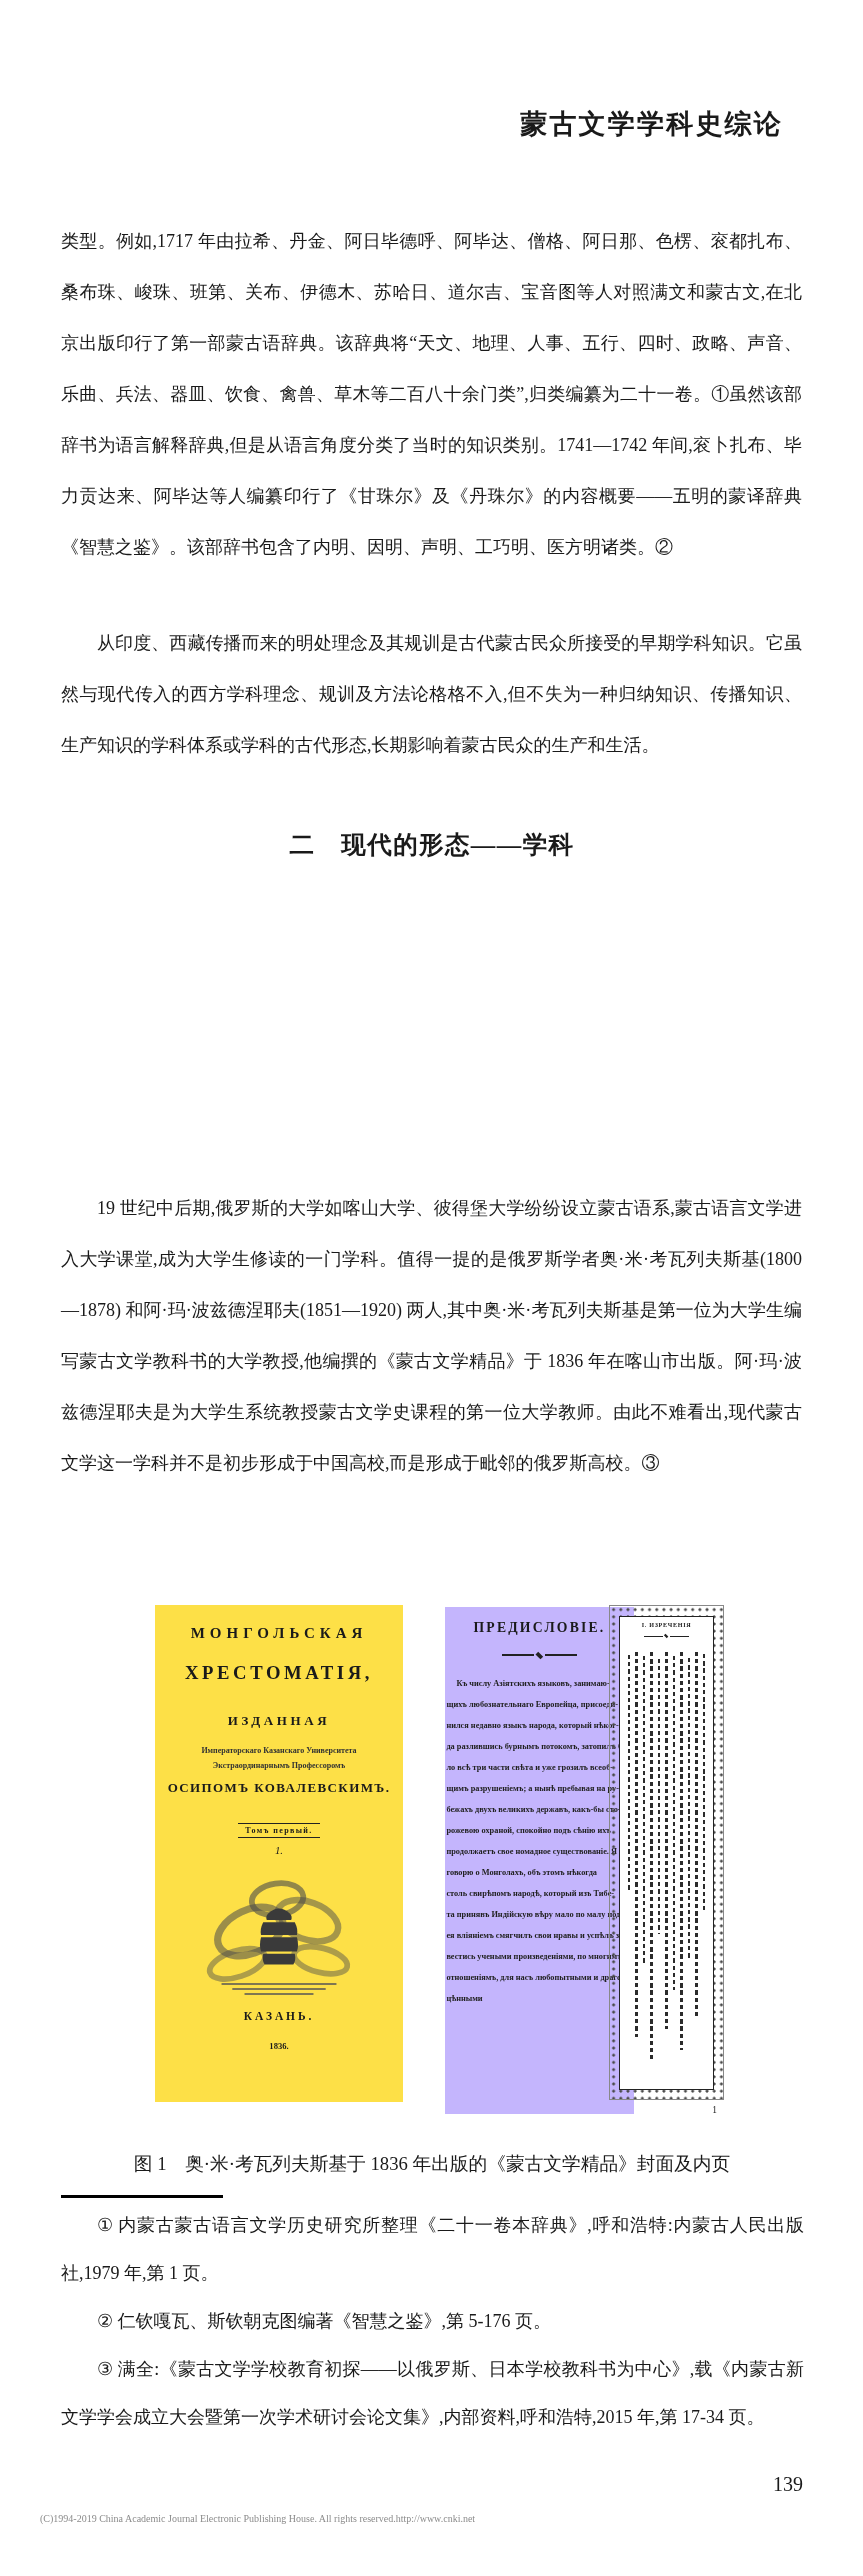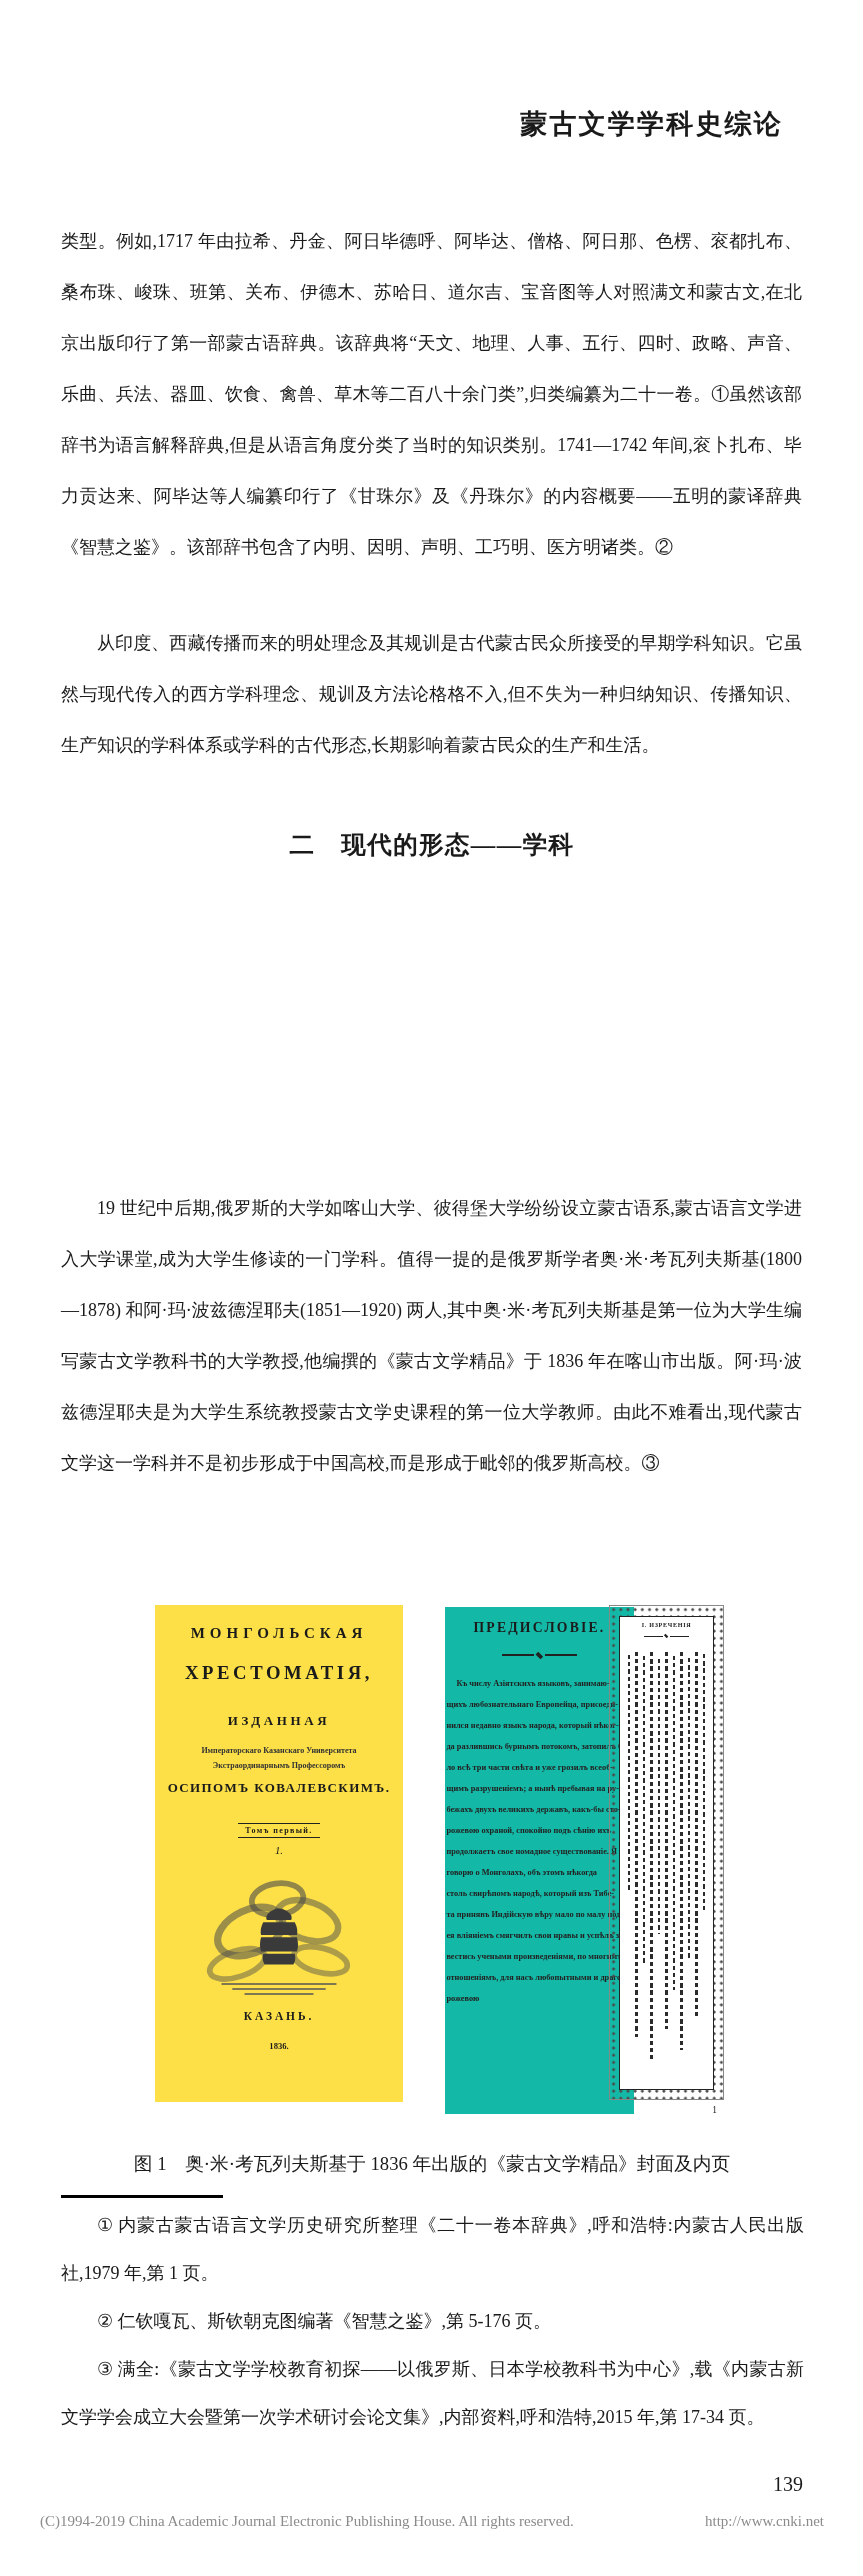--- a/index.html
+++ b/index.html
@@ -29,21 +29,21 @@
   .tp-l4{margin-top:17.3px;font-size:8px;font-weight:bold;color:#333;}
   .tp-l5{margin-top:5.8px;font-size:8px;font-weight:bold;color:#333;}
   .tp-l6{margin-top:10px;font-size:13px;font-weight:bold;letter-spacing:1.4px;}
   .tp-vol{margin-top:27px;font-size:8px;font-weight:bold;letter-spacing:1.4px;
           border-top:1.4px solid #222;border-bottom:1.4px solid #222;padding:2.2px 7.2px;}
   .tp-volnum{margin-top:5.8px;font-size:10.8px;font-style:italic;}
   .tp-vignette{margin-top:7.2px;}
   .tp-city{margin-top:10px;font-size:11.5px;font-weight:bold;letter-spacing:2.9px;}
   .tp-year{margin-top:18.7px;font-size:8.6px;font-weight:bold;}
   
-  .preface-page{position:absolute;left:384px;top:5.8px;width:189px;height:507px;background:#14b8a6;overflow:hidden;}
+  .preface-page{position:absolute;left:384px;top:5.8px;width:189px;height:507px;background:#c4b5fd;overflow:hidden;}
   .pf-heading{margin-top:13px;text-align:center;font-size:13.7px;font-weight:bold;letter-spacing:2.2px;}
   .divider{display:flex;align-items:center;justify-content:center;margin:16px auto 14.4px auto;}
   .divider .bar{height:1.4px;background:#222;width:32px;}
   .divider .diamond{width:6.5px;height:6.5px;background:#222;transform:rotate(45deg) scaleY(.55);margin:0 2.2px;}
   .pf-lines{padding:0 1.4px;}
   .pf-line{font-size:8.3px;font-weight:600;line-height:21px;white-space:nowrap;overflow:hidden;
            text-align:justify;color:#222;}
   .pf-line.pf-indent{text-indent:10px;}
   
   .m-frame-outer{position:absolute;left:548px;top:4.3px;width:115px;height:495px;
@@ -71,22 +71,22 @@
   .m-page-num{position:absolute;left:548px;top:504px;width:108px;text-align:right;font-size:9.4px;}
   
   .fig-caption{position:absolute;top:2151px;left:0;width:100%;text-align:center;font-size:18.7px;margin:0;}
   
   .fn-separator{position:absolute;left:61px;top:2195px;width:162px;height:2.9px;background:#000;}
   .footnotes{position:absolute;left:61px;top:2201px;width:743px;}
   .footnote{font-size:18px;line-height:48px;text-align:justify;text-indent:2em;margin:0;}
   .fn-marker{padding-right:4.3px;}
   
   .page-number{position:absolute;top:2473px;right:61px;font-size:20px;}
-  .cnki-footer{position:absolute;top:2513px;left:40px;right:40px;display:flex;justify-content:space-between;
-               color:#8b8b8b;font-size:15px;}
+  .cnki-footer{position:absolute;top:2513px;left:40px;right:40px;display:flex;
+               color:#8b8b8b;font-size:10px;}
 </style>
 </head>
 <body>
 
 <div class="sheet">
 
   <div class="running-head">蒙古文学学科史综论</div>
 
   <p class="body-par p1">类型。例如,1717 年由拉希、丹金、阿日毕德呼、阿毕达、僧格、阿日那、色楞、衮都扎布、桑布珠、峻珠、班第、关布、伊德木、苏哈日、道尔吉、宝音图等人对照满文和蒙古文,在北京出版印行了第一部蒙古语辞典。该辞典将“天文、地理、人事、五行、四时、政略、声音、乐曲、兵法、器皿、饮食、禽兽、草木等二百八十余门类”,归类编纂为二十一卷。①虽然该部辞书为语言解释辞典,但是从语言角度分类了当时的知识类别。1741—1742 年间,衮卜扎布、毕力贡达来、阿毕达等人编纂印行了《甘珠尔》及《丹珠尔》的内容概要——五明的蒙译辞典《智慧之鉴》。该部辞书包含了内明、因明、声明、工巧明、医方明诸类。②</p>
   <p class="body-par p2 indent">从印度、西藏传播而来的明处理念及其规训是古代蒙古民众所接受的早期学科知识。它虽然与现代传入的西方学科理念、规训及方法论格格不入,但不失为一种归纳知识、传播知识、生产知识的学科体系或学科的古代形态,长期影响着蒙古民众的生产和生活。</p>
@@ -146,21 +146,21 @@
         <div class="pf-line">щимъ разрушеніемъ; а нынѣ пребывая на ру-</div>
         <div class="pf-line">бежахъ двухъ великихъ державъ, какъ-бы сто-</div>
         <div class="pf-line">рожевою охраной, спокойно подъ сѣнію ихъ</div>
         <div class="pf-line">продолжаетъ свое номадное существованіе. Я</div>
         <div class="pf-line">говорю о Монголахъ, объ этомъ нѣкогда</div>
         <div class="pf-line">столь свирѣпомъ народѣ, который изъ Тибе-</div>
         <div class="pf-line">та принявъ Индійскую вѣру мало по малу подъ</div>
         <div class="pf-line">ея вліяніемъ смягчилъ свои нравы и успѣлъ за-</div>
         <div class="pf-line">вестись учеными произведеніями, по многимъ</div>
         <div class="pf-line">отношеніямъ, для насъ любопытными и драго-</div>
-        <div class="pf-line">рожевою</div>
+        <div class="pf-line">цѣнными</div>
       </div>
     </div>
 
     <div class="m-frame-outer">
       <div class="m-frame-inner">
         <div class="m-heading">І. ИЗРЕЧЕНІЯ</div>
         <div class="m-divider">
           <span class="bar"></span>
             <span class="diamond"></span>
             <span class="bar"></span>

